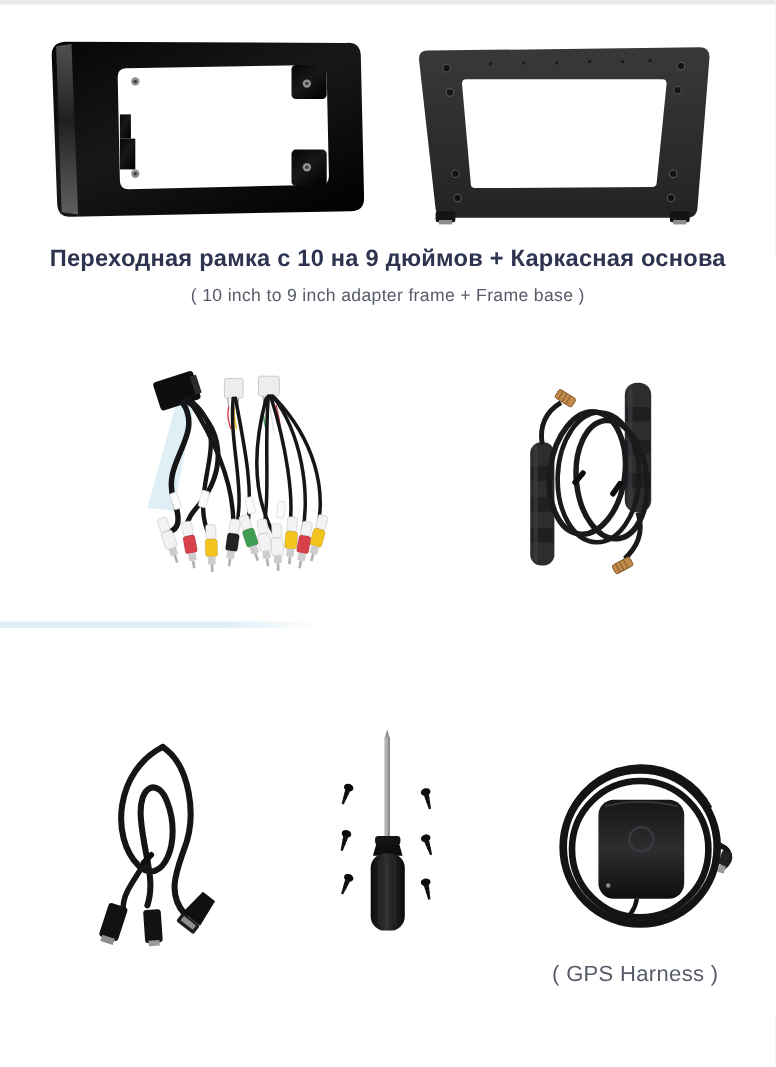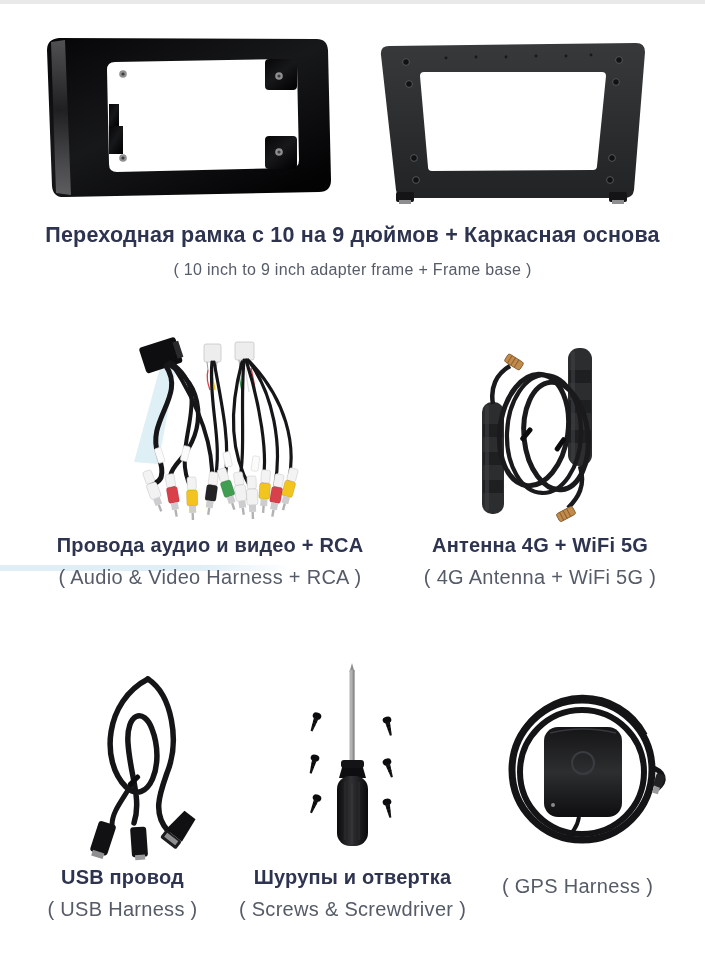--- a/index.html
+++ b/index.html
@@ -210,28 +210,20 @@
       </g>
       <g fill="#0c0c0e">
         <rect x="66" y="84" width="5" height="16" rx="2" transform="rotate(40 68 92)"></rect>
         <rect x="100" y="94" width="5" height="16" rx="2" transform="rotate(35 102 102)"></rect>
       </g>
       <use href="#sma" transform="translate(56,20) rotate(32)"></use>
       <use href="#sma" transform="translate(108,172) rotate(-28)"></use>
     </svg>
   </div>
 
-  <div class="cap" style="left:10px;top:530px;width:400px;">
-    <div class="cap-ru">Провода аудио и видео + RCA</div>
-    <div class="cap-en">( Audio &amp; Video Harness + RCA )</div>
-  </div>
-  <div class="cap" style="left:400px;top:530px;width:280px;">
-    <div class="cap-ru">Антенна 4G + WiFi 5G</div>
-    <div class="cap-en">( 4G Antenna + WiFi 5G )</div>
-  </div>
 
   <div class="fig" style="left:50px;top:663px;width:175px;height:192px;">
     <svg viewBox="0 0 175 192">
       <g stroke="#151517" fill="none" stroke-linecap="round">
         <path d="M98,12 C55,34 50,94 76,120 C98,140 116,98 102,62 C94,40 76,46 78,76 C80,108 92,132 84,156" stroke-width="5.5"></path>
         <path d="M98,12 C122,28 130,74 117,106 C110,126 102,146 118,164" stroke-width="5.5"></path>
         <path d="M80,120 C70,136 62,146 62,158" stroke-width="5"></path>
       </g>
       <rect x="82" y="106" width="5" height="15" rx="2" fill="#0c0c0e" transform="rotate(45 84 113)"></rect>
       <g>
@@ -311,25 +303,17 @@
       </g>
       <g>
         <rect x="57" y="50" width="78" height="90" rx="14" fill="url(#gps-g)"></rect>
         <path d="M63,56 Q96,48 129,56" stroke="#44464a" stroke-width="1.5" fill="none" opacity="0.7"></path>
         <circle cx="96" cy="86" r="11" fill="none" stroke="#3a3c3f" stroke-width="2"></circle>
         <circle cx="66" cy="128" r="2" fill="#8a8a8c"></circle>
       </g>
     </svg>
   </div>
 
-  <div class="cap" style="left:10px;top:862px;width:225px;">
-    <div class="cap-ru">USB провод</div>
-    <div class="cap-en">( USB Harness )</div>
-  </div>
-  <div class="cap" style="left:235px;top:862px;width:235px;">
-    <div class="cap-ru">Шурупы и отвертка</div>
-    <div class="cap-en">( Screws &amp; Screwdriver )</div>
-  </div>
   <div class="cap" style="left:465px;top:862px;width:225px;">
     <div class="cap-en">( GPS Harness )</div>
   </div>
 
 </div>
 
 </body></html>

